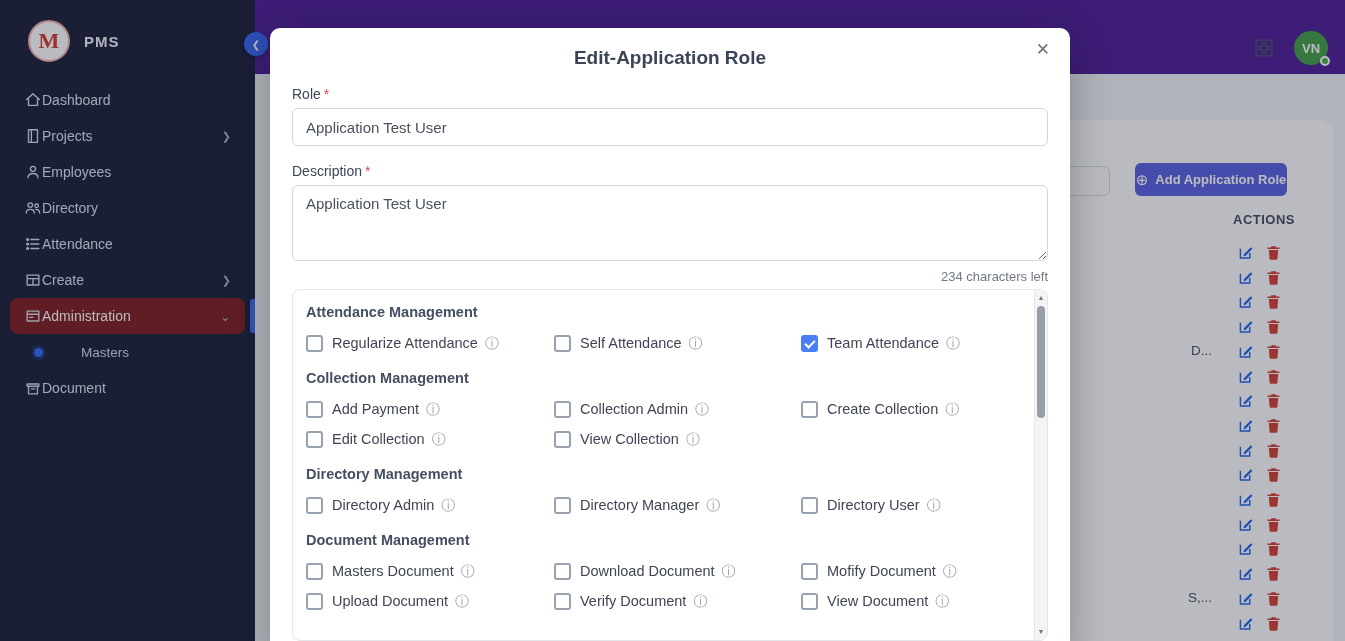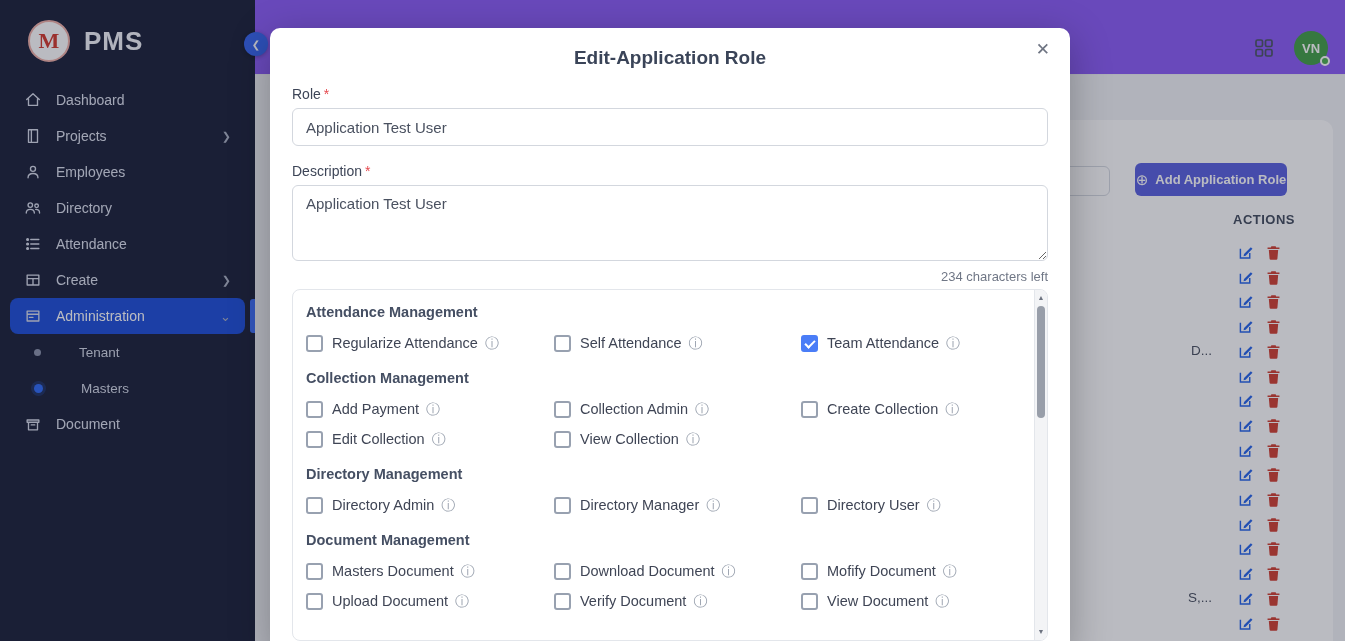--- a/index.html
+++ b/index.html
@@ -6,36 +6,36 @@
   html,body { width:1345px; height:641px; }
   body { font-family: "Liberation Sans", sans-serif; background:#f3f4f6; overflow:hidden; }
   .app { position:relative; width:1345px; height:641px; overflow:hidden; background:#f3f4f6; }
 
   
   .sidebar { position:absolute; left:0; top:0; width:255px; height:641px; background:#1a2038; z-index:1; }
   .logo { display:flex; align-items:center; gap:14px; padding:20px 0 16px 28px; }
   .logo-badge { width:42px; height:42px; border-radius:50%; background:#fff; border:2px solid #efb0a8;
     display:flex; align-items:center; justify-content:center; color:#d3382c; font-weight:bold;
     font-size:22px; font-family:"Liberation Serif", serif; }
-  .app-name { color:#f2f4fa; font-size:26px; font-weight:bold; letter-spacing:1px; }
+  .app-name { color:#f2f4fa; font-size:15px; font-weight:bold; letter-spacing:1px; }
   .menu { margin-top:4px; }
-  .m-item { position:relative; height:36px; display:flex; align-items:center; gap:14px; padding:0 14px;
+  .m-item { position:relative; height:36px; display:flex; align-items:center; padding:0 14px;
     margin:0 10px; border-radius:8px; font-size:14px; color:#dde1ee; cursor:pointer; }
-  .m-item.active { background:#1d4ed8; color:#fff; }
+  .m-item.active { background:#7f1d1d; color:#fff; }
   .m-ico { width:18px; height:18px; display:flex; color:#d7dcea; flex:0 0 auto; }
   .m-label { flex:1 1 auto; white-space:nowrap; }
   .chev { margin-left:auto; font-size:11px; color:#aab0c2; }
   .chev.down { font-size:13px; }
   .edge { position:absolute; right:-10px; top:1px; width:5px; height:34px; background:#3d6ef7; border-radius:3px 0 0 3px; }
   .s-item { height:36px; display:flex; align-items:center; gap:38px; padding-left:34px; font-size:13.5px; color:#d3d8e6; cursor:pointer; }
   .dot { width:7px; height:7px; border-radius:50%; background:#8b93ab; flex:0 0 auto; }
   .dot.sel { width:9px; height:9px; background:#2f6bf6; box-shadow:0 0 0 3px rgba(47,107,246,.22); }
 
   
-  .topbar { position:absolute; left:255px; top:0; width:1090px; height:75px; background:#8b5cf6; border-bottom:1px solid #eceef2; z-index:1; }
+  .topbar { position:absolute; left:255px; top:0; width:1090px; height:75px; background:#4c1d95; border-bottom:1px solid #eceef2; z-index:1; }
   .grid-icon { position:absolute; right:70px; top:37px; width:22px; height:22px; cursor:pointer; }
   .avatar { position:absolute; right:17px; top:31px; width:34px; height:34px; border-radius:50%;
     background:#43a047; color:#fff; font-size:13px; font-weight:bold; display:flex; align-items:center;
     justify-content:center; cursor:pointer; }
   .status-dot { position:absolute; right:-2px; bottom:-1px; width:10px; height:10px; border-radius:50%;
     background:#4caf50; border:2px solid #fff; }
   .collapse-btn { position:absolute; left:244px; top:32px; width:24px; height:24px; border-radius:50%;
     background:#3565f0; color:#fff; display:flex; align-items:center; justify-content:center;
     font-size:10px; z-index:3; box-shadow:0 1px 4px rgba(0,0,0,.3); cursor:pointer; border:none; }
 
@@ -156,24 +156,20 @@
           <span class="m-ico">
             <svg viewBox="0 0 20 20" width="18" height="18" fill="none" stroke="currentColor" stroke-width="1.5" stroke-linecap="round" stroke-linejoin="round">
               <path d="M3.5 4.5h13v11h-13z M3.5 8h13 M6 11.5h4"></path>
             </svg>
           </span>
           <span class="m-label">Administration</span>
           <span class="chev down">⌄</span>
           <span class="edge"></span>
         </div>
         <div class="s-item">
-          <span class="dot"></span>
-          <span>Tenant</span>
-        </div>
-        <div class="s-item">
           <span class="dot sel"></span>
           <span>Masters</span>
         </div>
         <div class="m-item">
           <span class="m-ico">
             <svg viewBox="0 0 20 20" width="18" height="18" fill="none" stroke="currentColor" stroke-width="1.5" stroke-linecap="round" stroke-linejoin="round">
               <path d="M3.5 5.5h13V8h-13z M5 8v8.5h10V8 M8 11h4"></path>
             </svg>
           </span>
           <span class="m-label">Document</span>

